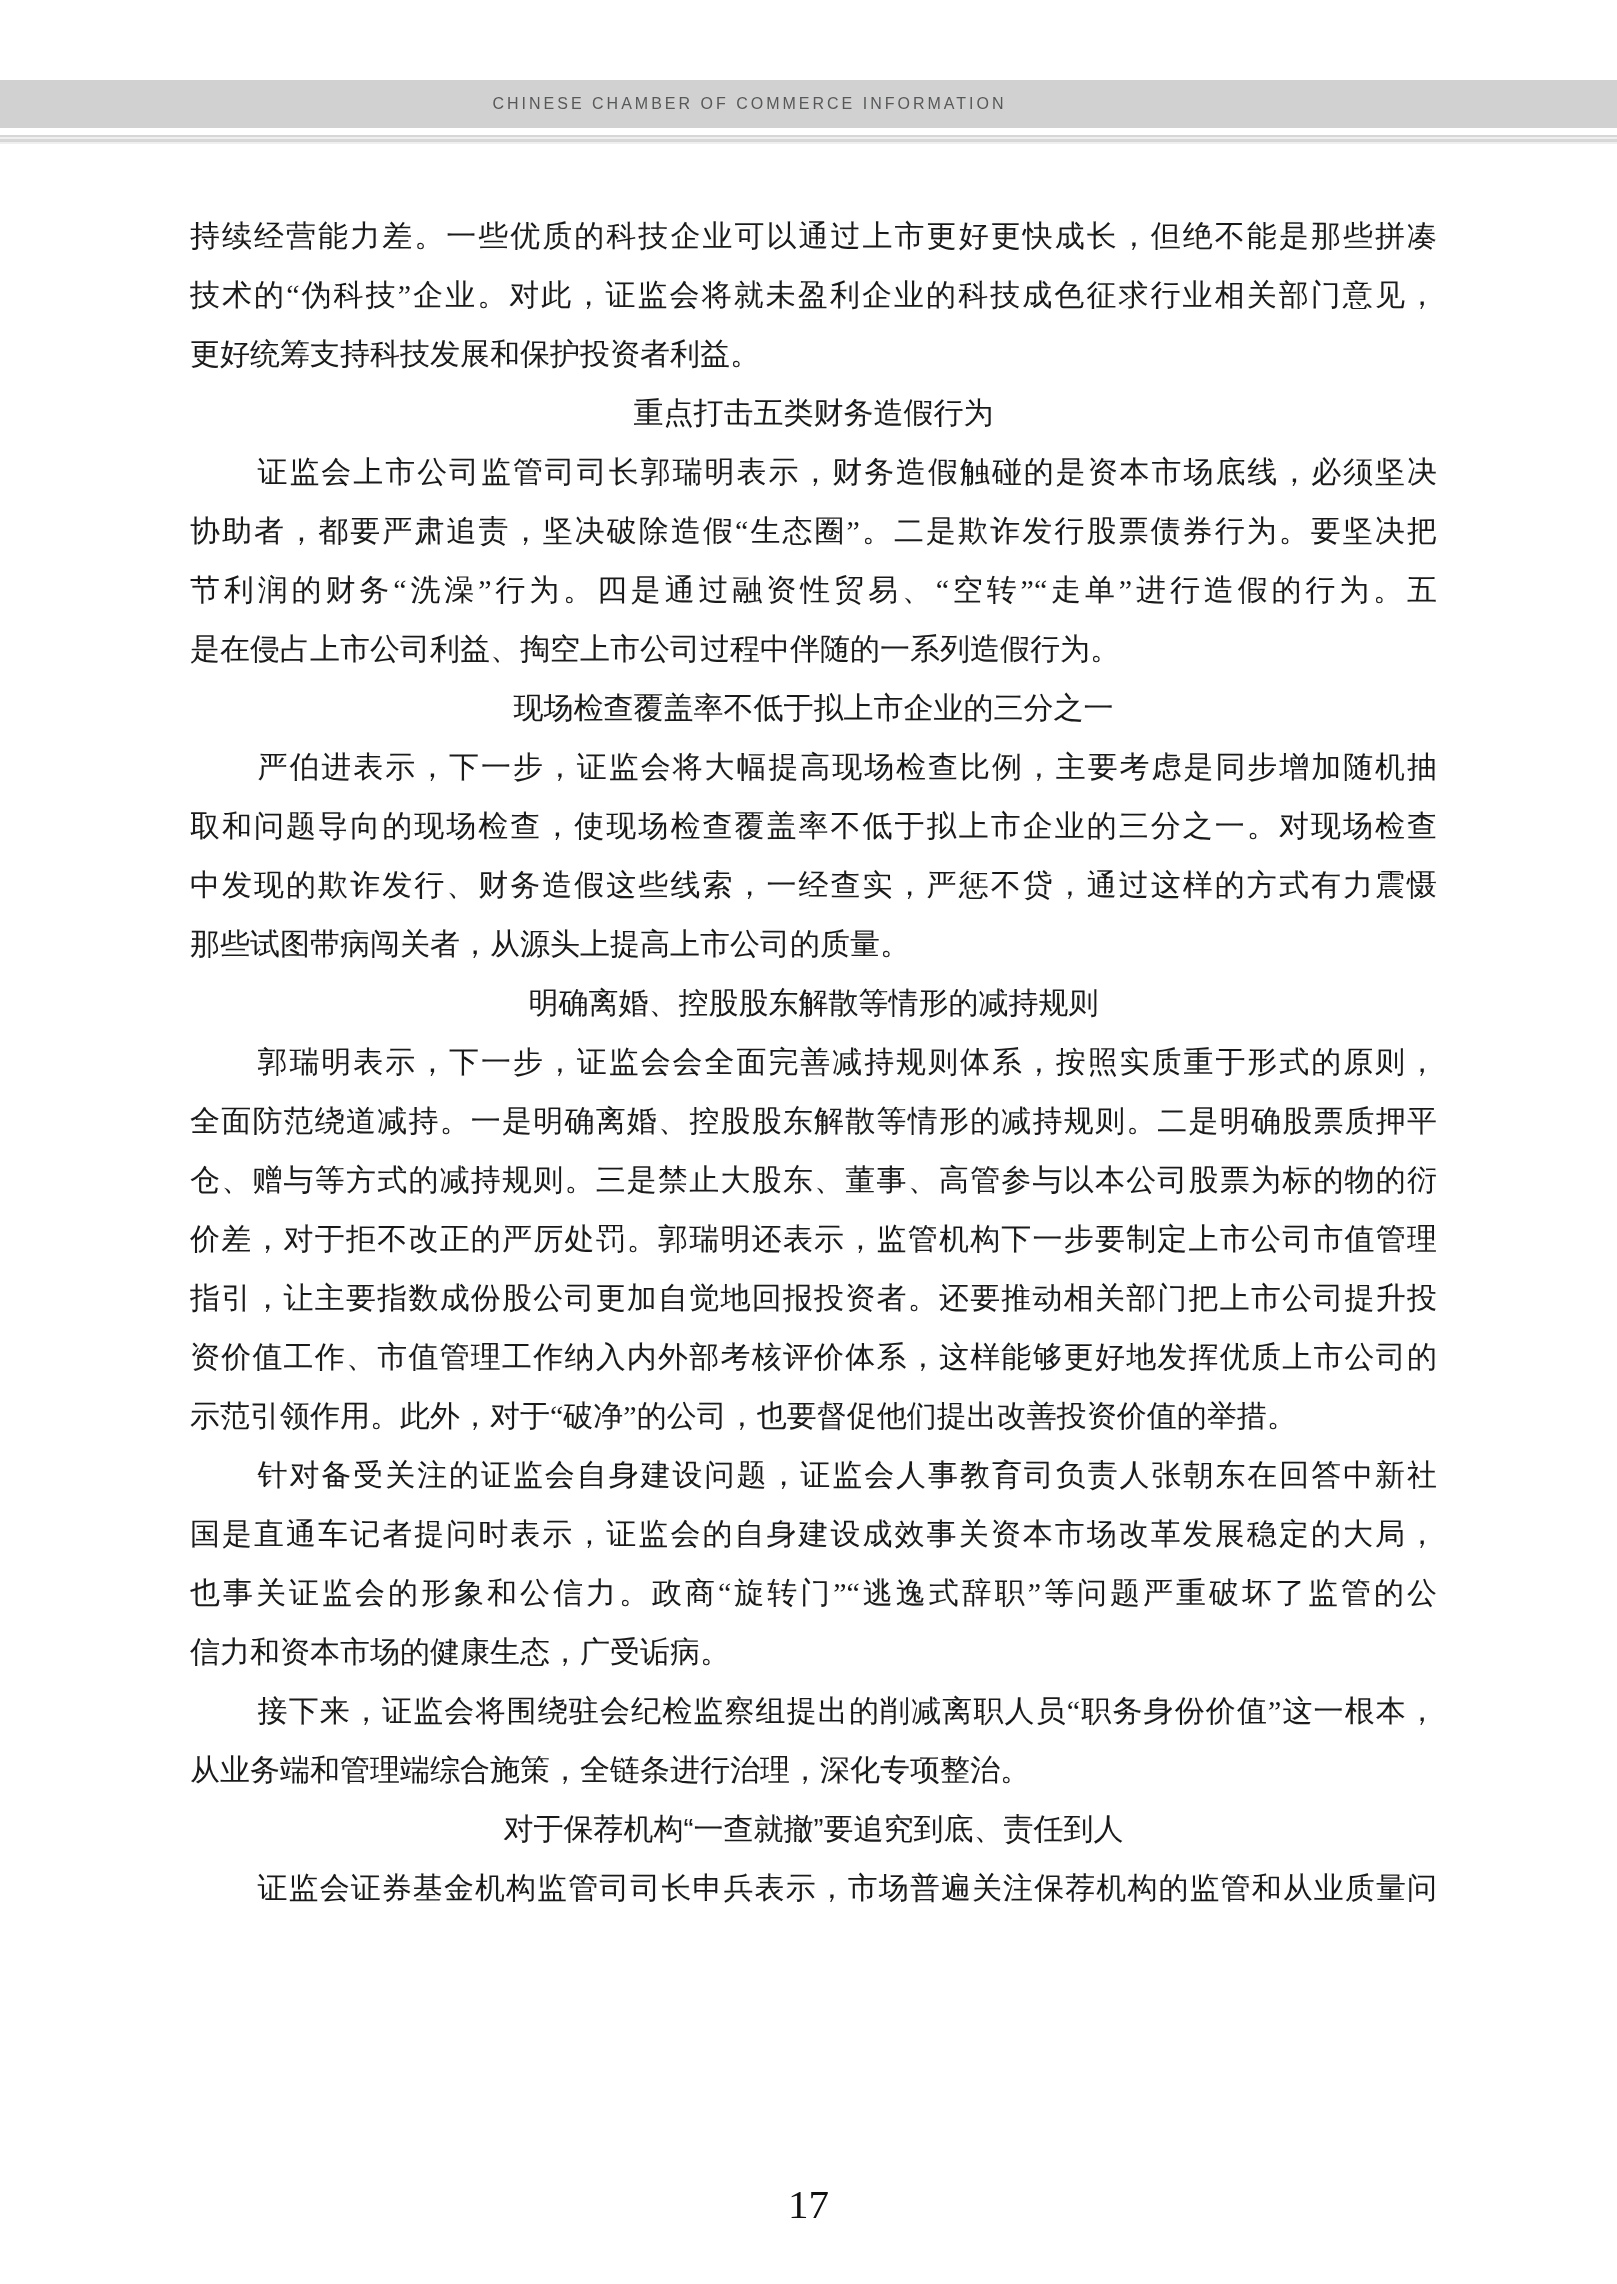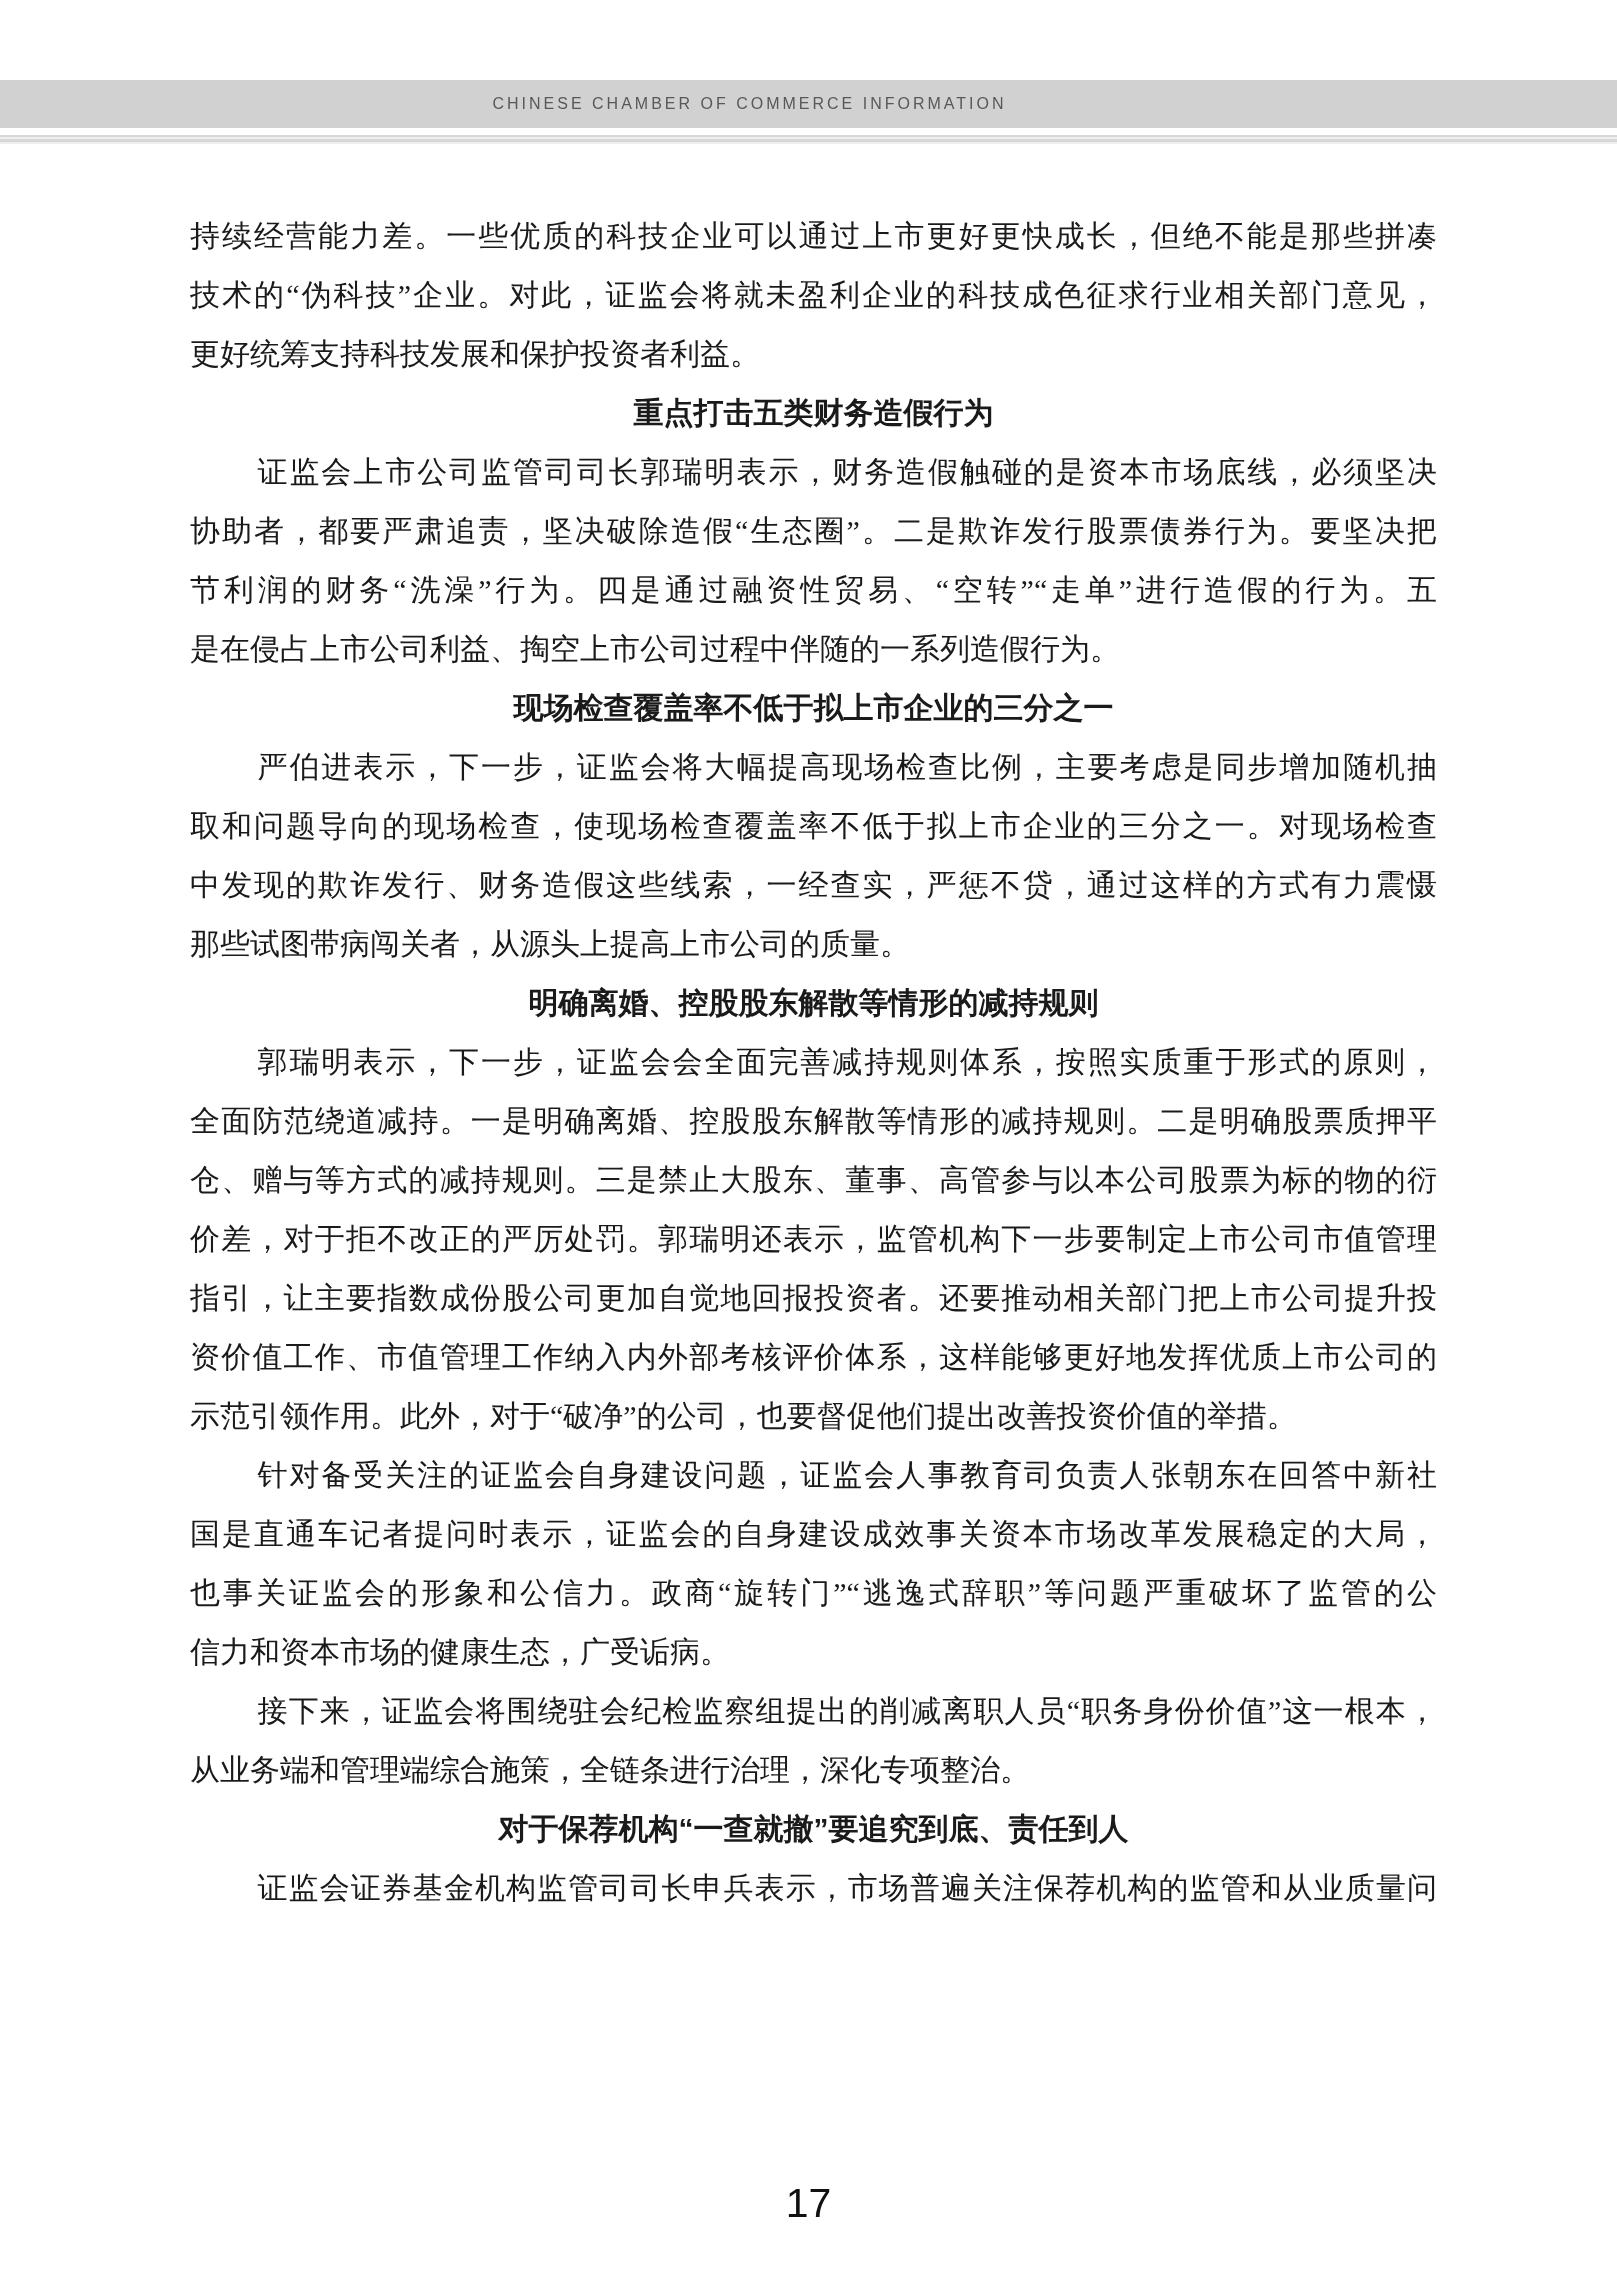--- a/index.html
+++ b/index.html
@@ -48,31 +48,31 @@
     text-align-last: justify;
     height: 59px;
     overflow: visible;
     white-space: nowrap;
   }
   .ln.last  { text-align-last: left; }
   .ln.first { text-indent: 2.25em; }
   .ln.heading {
     text-align: center;
     text-align-last: center;
-    font-weight: bold;
+    font-weight: normal;
     font-family: "Liberation Sans", "DejaVu Sans", sans-serif;
     text-indent: 0;
   }
   
   .pageno {
     position: absolute;
     left: 0; top: 2180px;
     width: 1617px;
     text-align: center;
-    font-family: Liberation Sans, sans-serif;
+    font-family: Liberation Serif, serif;
     font-size: 41px;
     color: #111111;
   }
 </style>
 </head>
 <body>
 
 <div class="band1">
   <span class="band1-text">CHINESE CHAMBER OF COMMERCE INFORMATION</span>
 </div>

